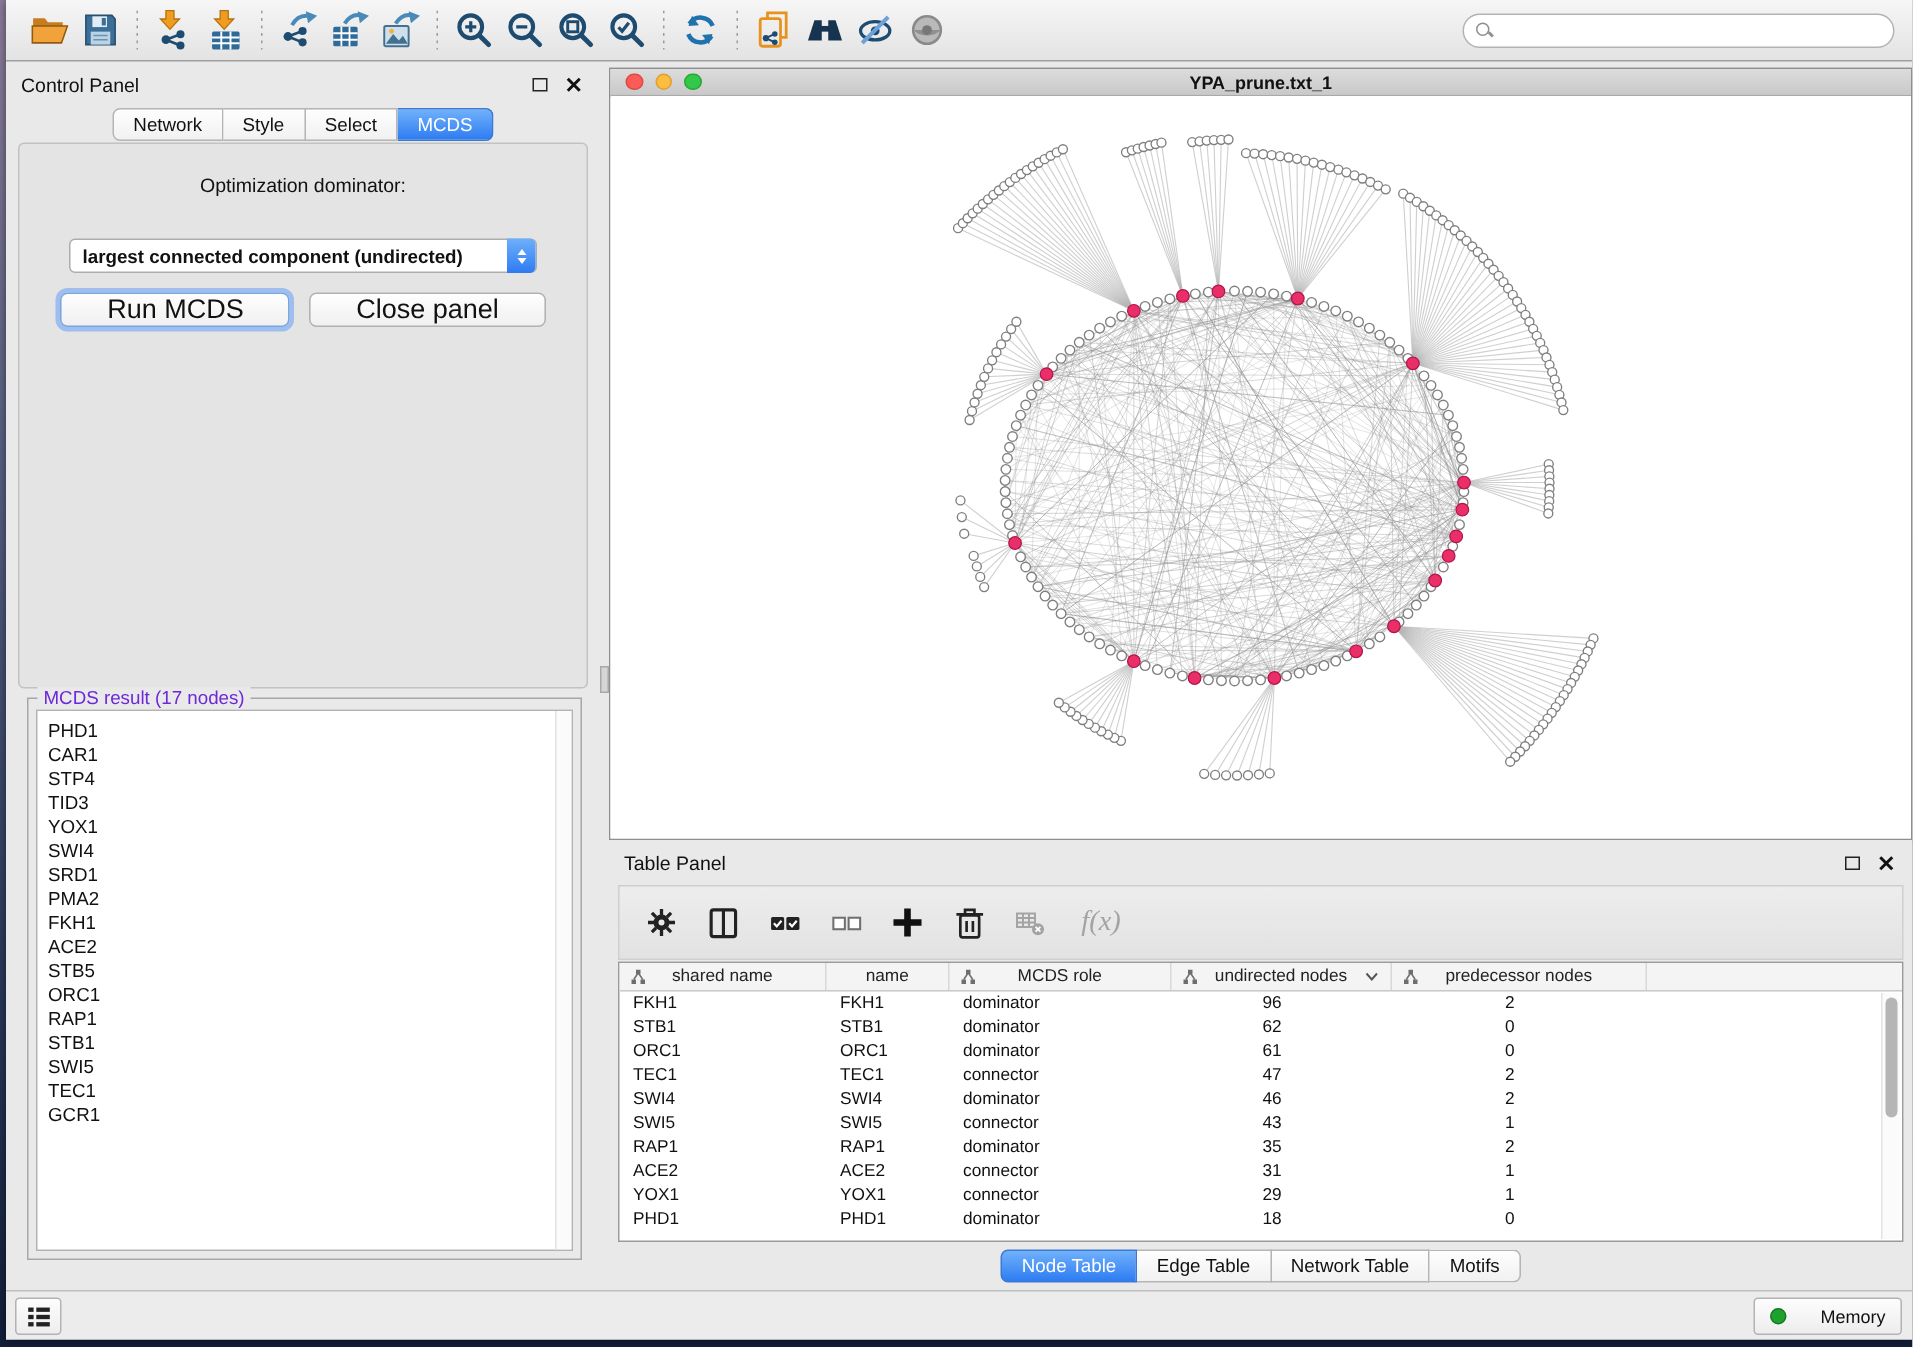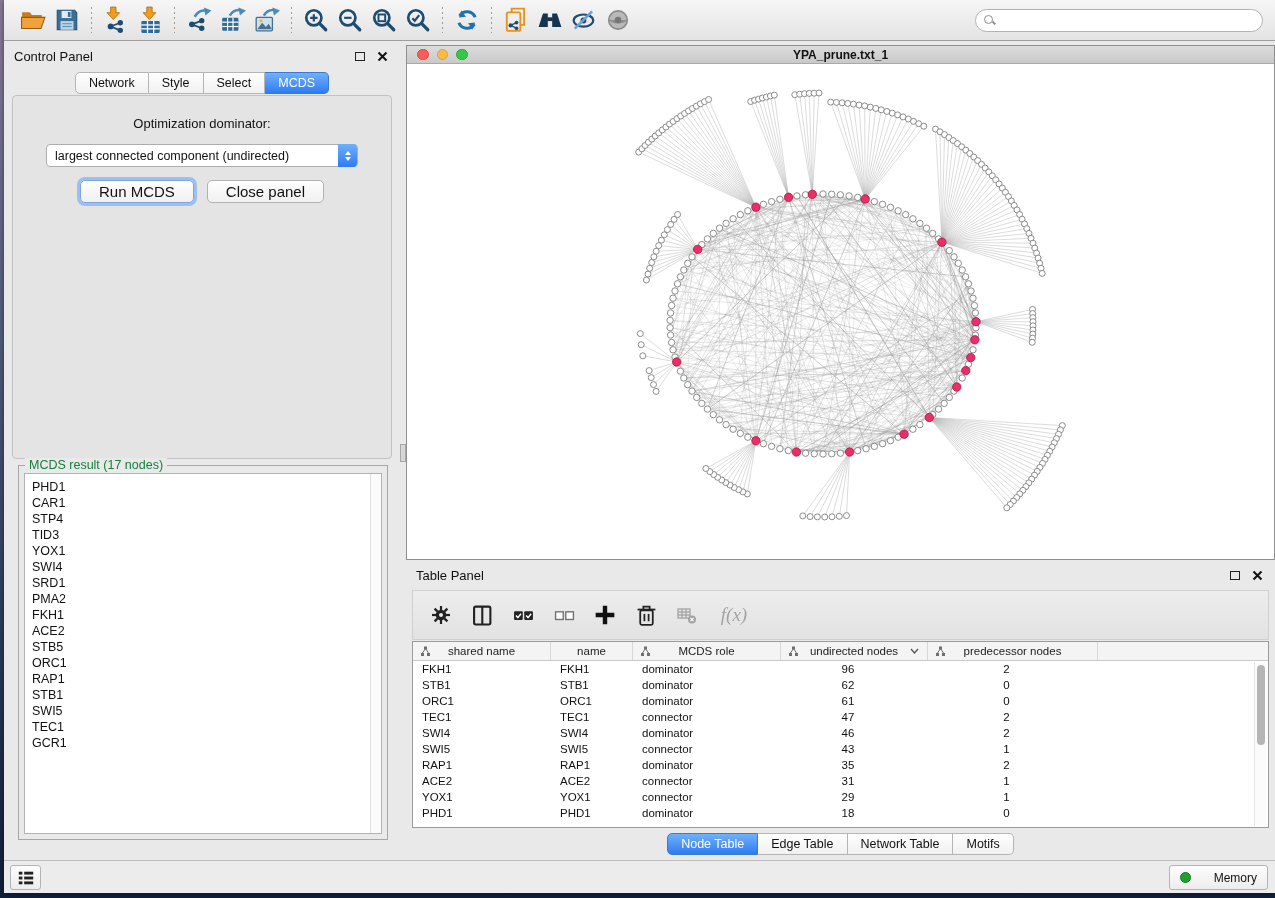--- a/index.html
+++ b/index.html
@@ -33,33 +33,33 @@
   .seg { display:flex; }
   .seg .tab { background:linear-gradient(#fefefe,#f1f1f1); border:1px solid #b5b5b5; border-left:none;
     height:22px; line-height:20px; padding:0 13px; font-size:12.5px; color:#111; }
   .seg .tab:first-child { border-left:1px solid #b5b5b5; border-radius:5px 0 0 5px; }
   .seg .tab:last-child { border-radius:0 5px 5px 0; }
   .seg .tab.active { background:linear-gradient(#70b1fb,#2e7cf2); color:#fff; border-color:#3c7ad2; }
   .cp-tabs { position:absolute; left:0; right:0; top:28px; display:flex; justify-content:center; }
   .cp-box { position:absolute; left:8px; right:8px; top:51px; height:364px; background:#e4e4e4;
     border:1px solid #c2c2c2; border-radius:4px; }
   .opt-label { margin-top:20px; text-align:center; font-size:13px; color:#111; }
-  .dropdown { margin:13px auto 0; width:312px; height:23px; background:#fff; border:1px solid #adadad;
-    border-radius:4px; display:flex; align-items:center; position:relative; }
+  .dropdown { margin:28px auto 0; width:312px; height:23px; background:#fff; border:1px solid #adadad;
+    border-radius:4px; display:flex; align-items:center; position:relative;font-weight:bold; }
   .dropdown .dd-text { flex:1; font-size:12.5px; padding-left:8px; color:#111; white-space:nowrap; }
   .dd-step { position:absolute; right:0; top:-1px; bottom:-1px; width:19px; border-radius:0 4px 4px 0;
     background:linear-gradient(#6fb0fa,#2d7bf1); display:flex; flex-direction:column; align-items:center; justify-content:center; gap:2px; }
   .tri-up { width:0; height:0; border-left:3.5px solid transparent; border-right:3.5px solid transparent; border-bottom:4.5px solid #fff; }
   .tri-dn { width:0; height:0; border-left:3.5px solid transparent; border-right:3.5px solid transparent; border-top:4.5px solid #fff; }
   .btn-row { margin-top:13px; display:flex; justify-content:center; gap:13px; }
-  .pbtn { height:23px; padding:0 18px; background:linear-gradient(#fefefe,#f0f0f0); border:1px solid #b2b2b2;
-    border-radius:5px; font-size:15px; color:#111; line-height:21px; }
+  .pbtn { height:23px; padding:0 30px; background:linear-gradient(#fefefe,#f0f0f0); border:1px solid #b2b2b2;
+    border-radius:5px; font-size:18px; color:#111; line-height:21px; }
   .pbtn.focused { box-shadow:0 0 0 3px rgba(110,165,245,.6); border-color:#7aa6e0; }
   .result-group { position:absolute; left:14px; right:12px; top:421px; bottom:20px; border:1px solid #a7a7a7; }
-  .result-legend { position:absolute; top:-8px; left:6px; background:#e9e9e9; padding:0 4px; font-size:12.5px; color:#15803d; }
+  .result-legend { position:absolute; top:-8px; left:6px; background:#e9e9e9; padding:0 4px; font-size:12.5px; color:#6d28d9; }
   .result-list { position:absolute; left:5px; right:5px; top:7px; bottom:5px; background:#fff; border:1px solid #b3b3b3; overflow:hidden; }
   .result-items { padding:5px 0 0 7px; }
   .result-items div { font-size:12.5px; line-height:16px; color:#111; }
   .result-scroll { position:absolute; right:0; top:0; bottom:0; width:11px; background:#fbfbfb; border-left:1px solid #e1e1e1; }
 
   
   .splitter { position:absolute; left:396px; width:6px; top:44px; bottom:33px; background:#e9e9e9; }
   .splitter .handle { position:absolute; left:0; right:0; top:400px; height:18px; background:#d6d6d6; border:1px solid #a8a8a8; }
 
   

